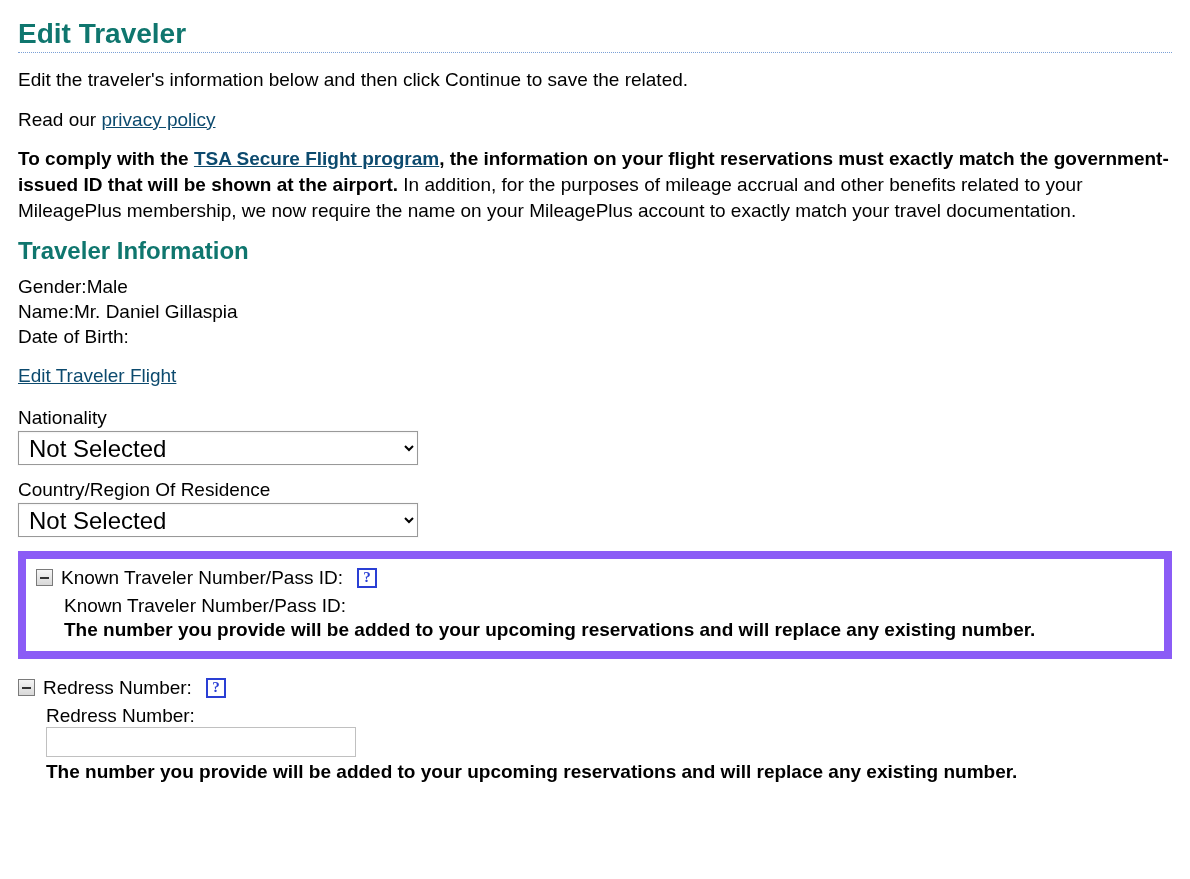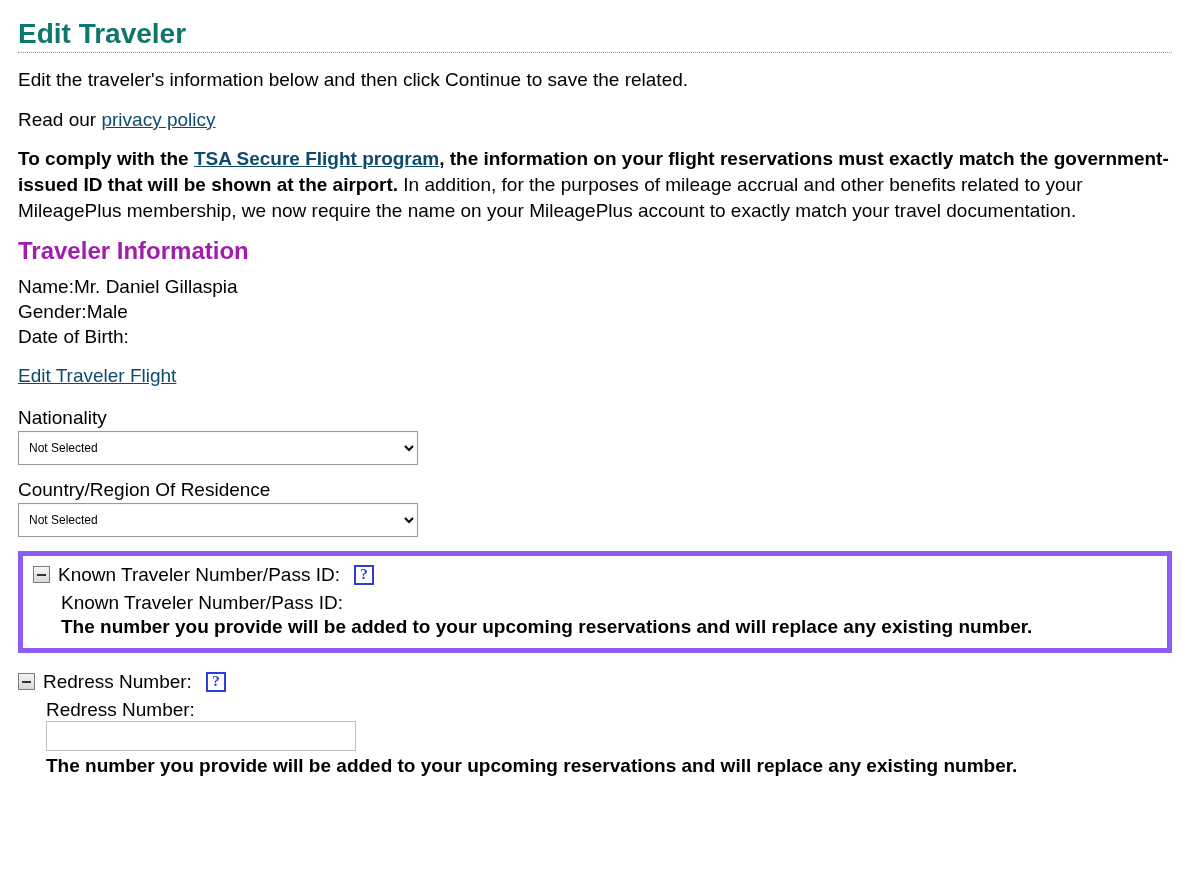--- a/index.html
+++ b/index.html
@@ -12,45 +12,45 @@
   }
   h1.page-title {
     color: #0f766e;
     font-size: 28px;
     font-weight: bold;
     margin: 0 0 4px 0;
     border-bottom: 1px dotted #7aa0d6;
     padding-bottom: 2px;
   }
   h2.section-title {
-    color: #a21caf;
+    color: #0f766e;
     font-size: 24px;
     font-weight: bold;
     margin: 6px 0 10px 0;
   }
   p { margin: 14px 0; line-height: 1.35; }
   .bold { font-weight: bold; }
   a.link {
     color: #0c4a6e;
     text-decoration: underline;
   }
   .info-line { margin: 0; line-height: 1.3; }
   .form-group { margin: 10px 0 14px 0; }
   .form-label { display: block; margin-bottom: 2px; }
   select.native-select {
     width: 400px;
     height: 34px;
-    font-size: 12px;
+    font-size: 24px;
     padding: 2px 6px;
     border: 1px solid #999;
     background: #fff;
     box-shadow: inset 0 1px 2px rgba(0,0,0,0.05), 0 0 0 1px rgba(0,0,0,0.02);
   }
   .highlight-box {
-    border: 5px solid #8b5cf6;
+    border: 8px solid #8b5cf6;
     padding: 8px 8px 10px 10px;
     margin: 6px 0 18px 0;
     background: #fff;
   }
   .collapse-row { display: flex; align-items: center; gap: 8px; margin-bottom: 6px; }
   .collapse-icon {
     width: 17px; height: 17px;
     border: 1px solid #7a7a7a;
     background: linear-gradient(#f5f5f5,#d8d8d8);
     position: relative;
@@ -103,24 +103,24 @@
 </p>
 
 <p>
   <span class="bold">To comply with the </span><a href="#" class="link bold">TSA Secure Flight program</a><span class="bold">, the information on your flight reservations must exactly match the government-issued ID that will be shown at the airport.</span><span> In addition, for the purposes of mileage accrual and other benefits related to your MileagePlus membership, we now require the name on your MileagePlus account to exactly match your travel documentation.</span>
 </p>
 
 <h2 class="section-title">Traveler Information</h2>
 
 <div style="margin-bottom:14px;">
   <div class="info-line">
-    <span>Name:</span><span>Mr. Daniel Gillaspia</span>
+    <span>Gender:</span><span>Male</span>
   </div>
   <div class="info-line">
-    <span>Gender:</span><span>Male</span>
+    <span>Name:</span><span>Mr. Daniel Gillaspia</span>
   </div>
   <div class="info-line">
     <span>Date of Birth:</span><span></span>
   </div>
 </div>
 
 <p style="margin:10px 0 18px 0;">
   <a href="#" class="link">Edit Traveler Flight</a>
 </p>
 

